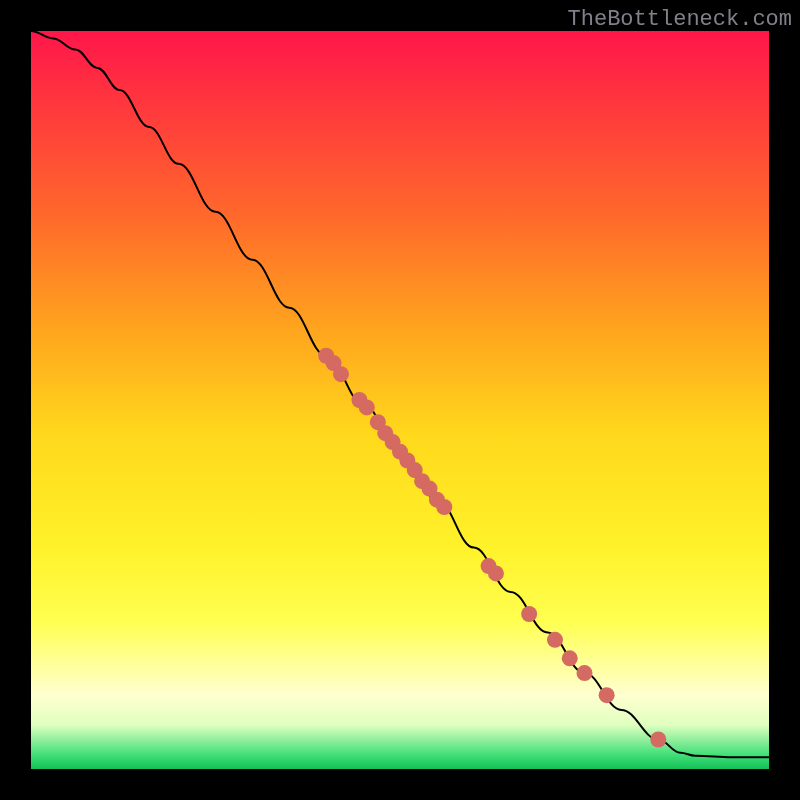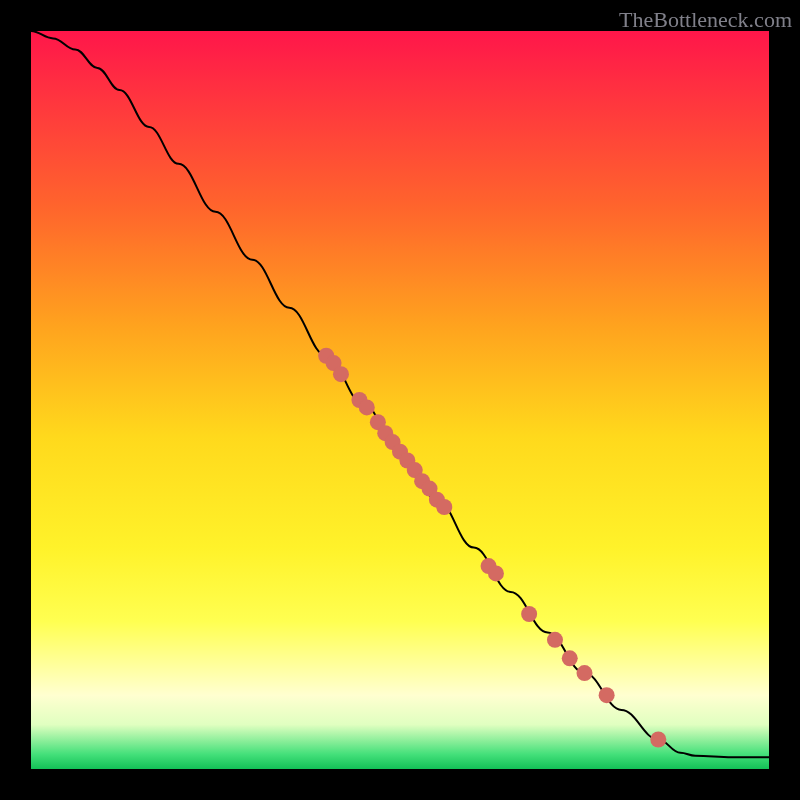--- a/index.html
+++ b/index.html
@@ -27,21 +27,21 @@
       #ffffd0 90%,
       #e0ffc0 94%,
       #44e07a 98%,
       #13c157 100%
     );
   }
   .watermark {
     position: absolute;
     top: 7px;
     right: 8px;
-    font-family: Liberation Serif, serif;
+    font-family: Liberation Mono, monospace;
     font-size: 22px;
     font-weight: 400;
     color: #80808a;
     letter-spacing: 0px;
     user-select: none;
   }
   svg.overlay {
     position: absolute;
     left: 0;
     top: 0;

